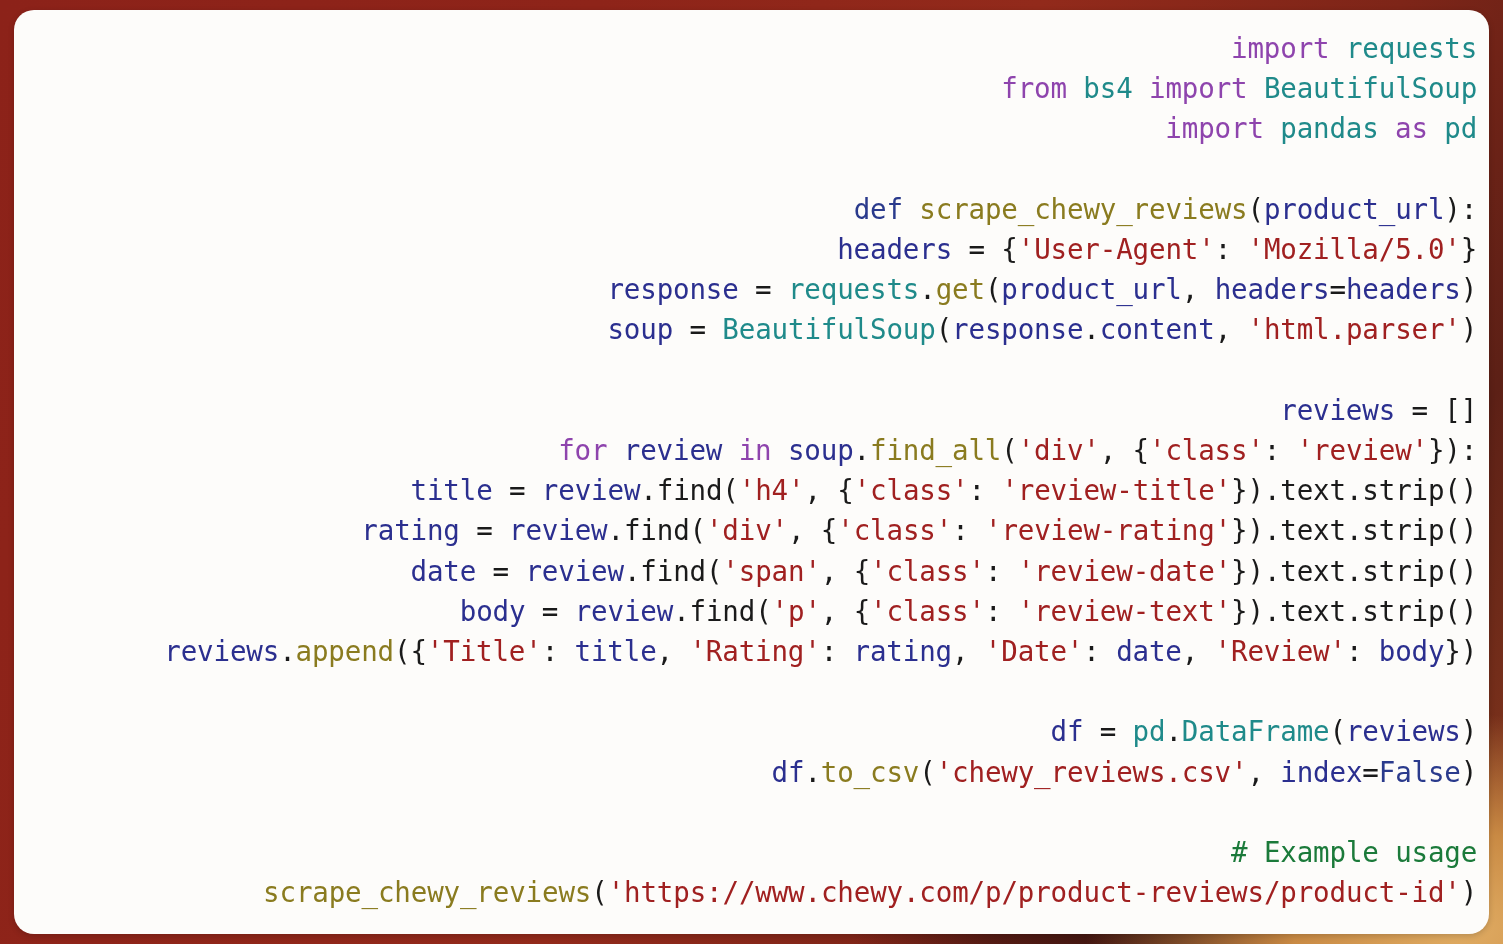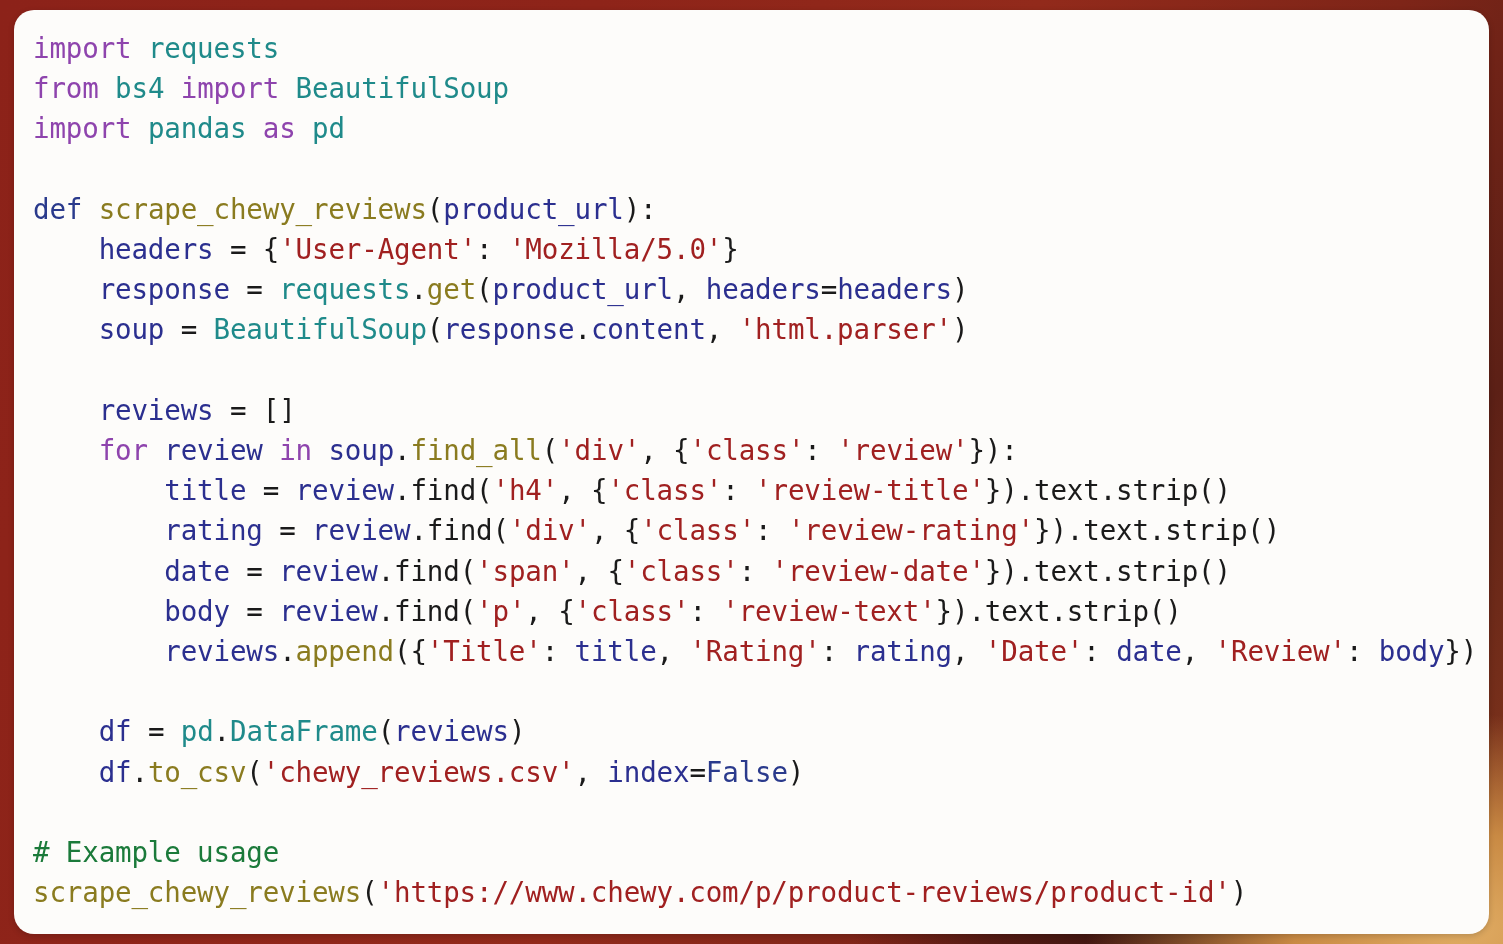--- a/index.html
+++ b/index.html
@@ -27,20 +27,21 @@
   #card {
     position: absolute;
     left: 14px;
     top: 10px;
     width: 1475px;
     height: 924px;
     background: #FDFCFA;
     border-radius: 20px;
     box-shadow: 0 2px 6px rgba(0,0,0,0.18);
     overflow: hidden;
+    text-align: right;
   }
 
   #code {
     position: absolute;
     left: 19px;
     top: 18px;
     margin: 0;
     padding: 0;
     font-family: "DejaVu Sans Mono", monospace;
     font-size: 27.5px;

